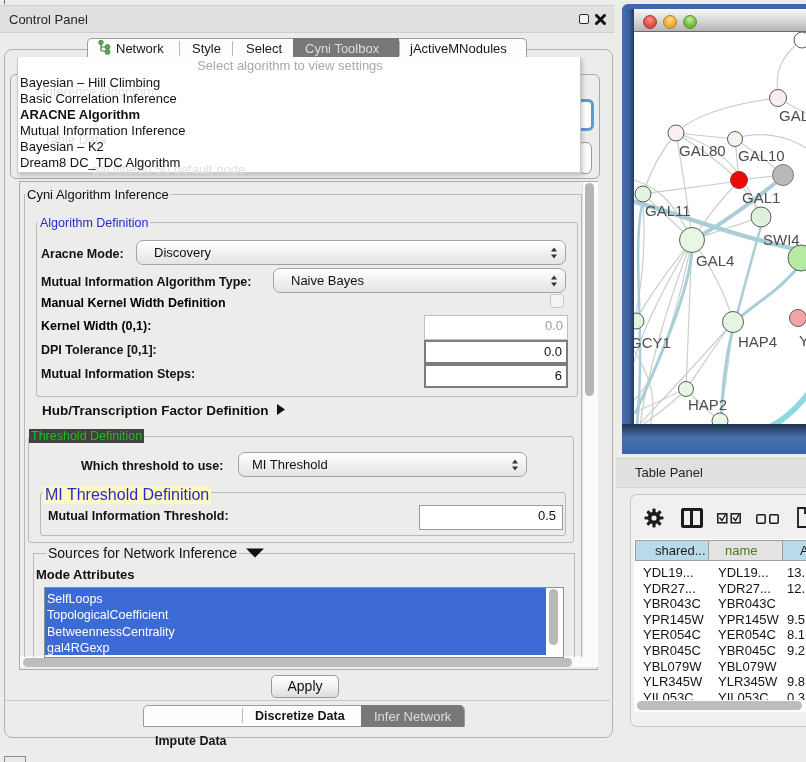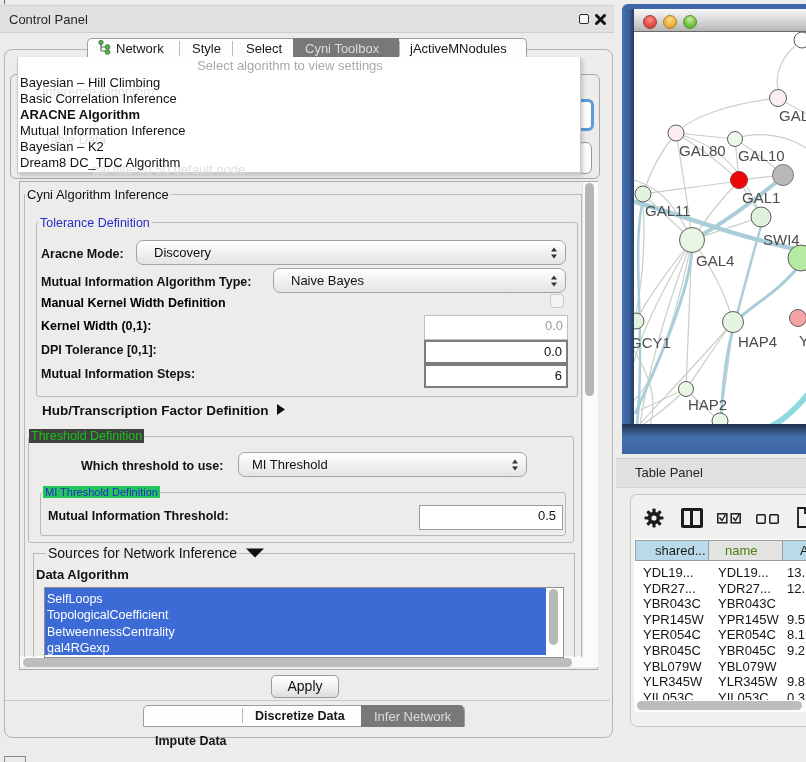--- a/index.html
+++ b/index.html
@@ -72,21 +72,21 @@
 <div class="a" style="left:582px;top:182px;width:15px;height:485px;background:#fbfbfb;border-left:1px solid #dedede;"></div>
 <div class="a" style="left:585px;top:183px;width:9px;height:213px;background:#b5b5b5;border-radius:5px;"></div>
 
 <div class="a" style="left:20px;top:656px;width:576px;height:11px;background:#fbfbfb;"></div>
 <div class="a" style="left:23px;top:658px;width:549px;height:9px;background:#bdbdbd;border-radius:5px;"></div>
 
 <div class="a" style="left:24px;top:194px;width:556px;height:462px;border:1px solid #b9b9b9;border-bottom:none;"></div>
 <div class="a" style="left:25px;top:187px;background:#ececea;padding:0 2px;font-size:13px;color:#111;">Cyni Algorithm Inference</div>
 
 <div class="a" style="left:36px;top:222px;width:540px;height:173px;border:1px solid #b9b9b9;border-radius:3px;"></div>
-<div class="a" style="left:38px;top:216px;background:#ececea;padding:0 2px;font-size:12.5px;color:#2a2ac8;">Tolerance Definition</div>
+<div class="a" style="left:38px;top:216px;background:#ececea;padding:0 2px;font-size:12.5px;color:#2a2ac8;">Algorithm Definition</div>
 
 <div class="a lbl" style="left:41px;top:247px;">Aracne Mode:</div>
 <div class="combo" style="left:136px;top:240px;width:428px;height:23px;">
   <span style="position:absolute;left:17px;top:4px;">Discovery</span>
   <svg class="ar" width="8" height="12" viewBox="0 0 8 12">
       <path d="M4 0.5 L7 4.5 L1 4.5 Z" fill="#333"></path>
       <path d="M4 11.5 L7 7.5 L1 7.5 Z" fill="#333"></path>
     </svg>
 </div>
 <div class="a lbl" style="left:41px;top:275px;">Mutual Information Algorithm Type:</div>
@@ -116,31 +116,31 @@
 <div class="a lbl" style="left:81px;top:459px;">Which threshold to use:</div>
 <div class="combo" style="left:238px;top:452px;width:287px;height:23px;">
   <span style="position:absolute;left:13px;top:4px;">MI Threshold</span>
   <svg class="ar" width="8" height="12" viewBox="0 0 8 12">
       <path d="M4 0.5 L7 4.5 L1 4.5 Z" fill="#333"></path>
       <path d="M4 11.5 L7 7.5 L1 7.5 Z" fill="#333"></path>
     </svg>
 </div>
 
 <div class="a" style="left:40px;top:492px;width:524px;height:42px;border:1px solid #b9b9b9;border-radius:3px;"></div>
-<div class="a" style="left:43px;top:486px;background:#22c55e;padding:0 2px;font-size:11px;color:#2a2ac8;">MI Threshold Definition</div>
+<div class="a" style="left:43px;top:486px;background:#fef9c3;padding:0 2px;font-size:16px;color:#2a2ac8;">MI Threshold Definition</div>
 <div class="a lbl" style="left:48px;top:509px;">Mutual Information Threshold:</div>
 <div class="inp" style="left:419px;top:505px;width:136px;height:21px;border:1px solid #9a9a9a;padding:2px 6px 0 0;">0.5</div>
 
 <div class="a" style="left:33px;top:553px;width:540px;height:103px;border:1px solid #b9b9b9;border-bottom:none;"></div>
 <div class="a" style="left:46px;top:545px;background:#ececea;padding:0 2px;font-size:14px;color:#111;">Sources for Network Inference</div>
 <svg class="a" style="left:245px;top:548px;" width="20" height="10" viewBox="0 0 20 10">
     <path d="M1 0.5 L19 0.5 L10 9.5 Z" fill="#111"></path>
   </svg>
 
-<div class="a" style="left:36px;top:567px;font-size:13px;font-weight:bold;color:#111;">Data Algorithm</div>
+<div class="a" style="left:36px;top:567px;font-size:13px;font-weight:bold;color:#111;">Mode Attributes</div>
 
 <div class="a" style="left:44px;top:587px;width:518px;height:69px;border:1px solid #8f8f8f;background:#fff;"></div>
 <div class="a" style="left:45px;top:588px;width:501px;height:67px;background:#3c6bd5;"></div>
 <div class="a" style="left:47px;top:591px;font-size:12.5px;line-height:16.3px;color:#fff;">SelfLoops<br>TopologicalCoefficient<br>BetweennessCentrality<br>gal4RGexp</div>
 <div class="a" style="left:549px;top:589px;width:9px;height:56px;background:#b8b8b8;border-radius:5px;"></div>
 
 <div class="a" style="left:271px;top:675px;width:66px;height:21px;border:1px solid #9a9a9a;border-radius:5px;background:linear-gradient(#ffffff,#f0f0f0 55%,#dcdcdc);text-align:center;font-size:14px;color:#111;line-height:21px;">Apply</div>
 
 <div class="a" style="left:5px;top:700px;width:605px;height:1px;background:#c9c9c7;"></div>
 <div class="a" style="left:143px;top:705px;width:320px;height:20px;background:#fdfdfd;border:1px solid #9d9d9b;border-radius:5px 5px 0 0;"></div>

